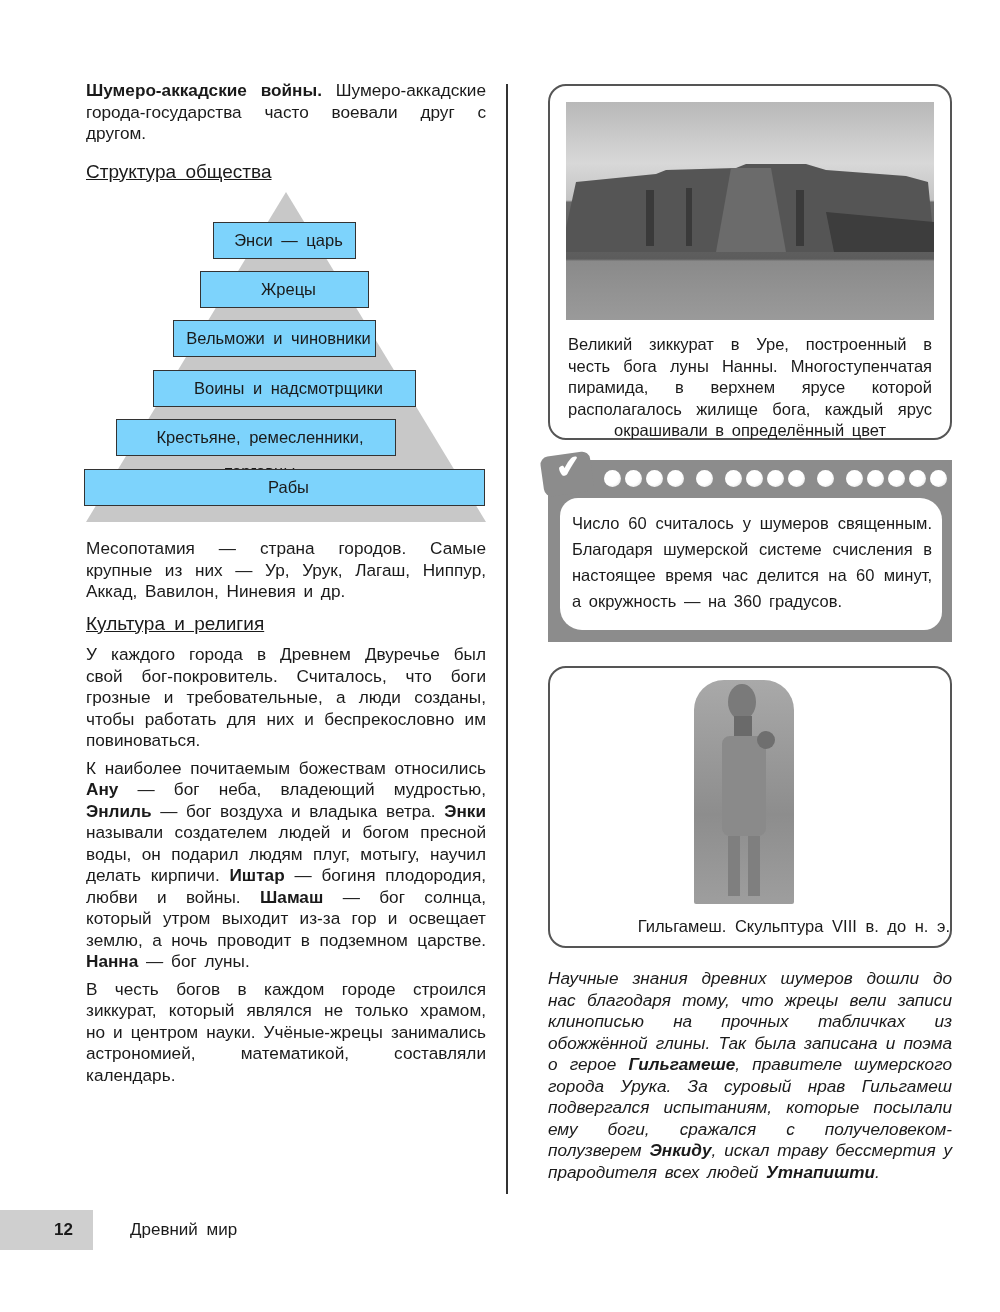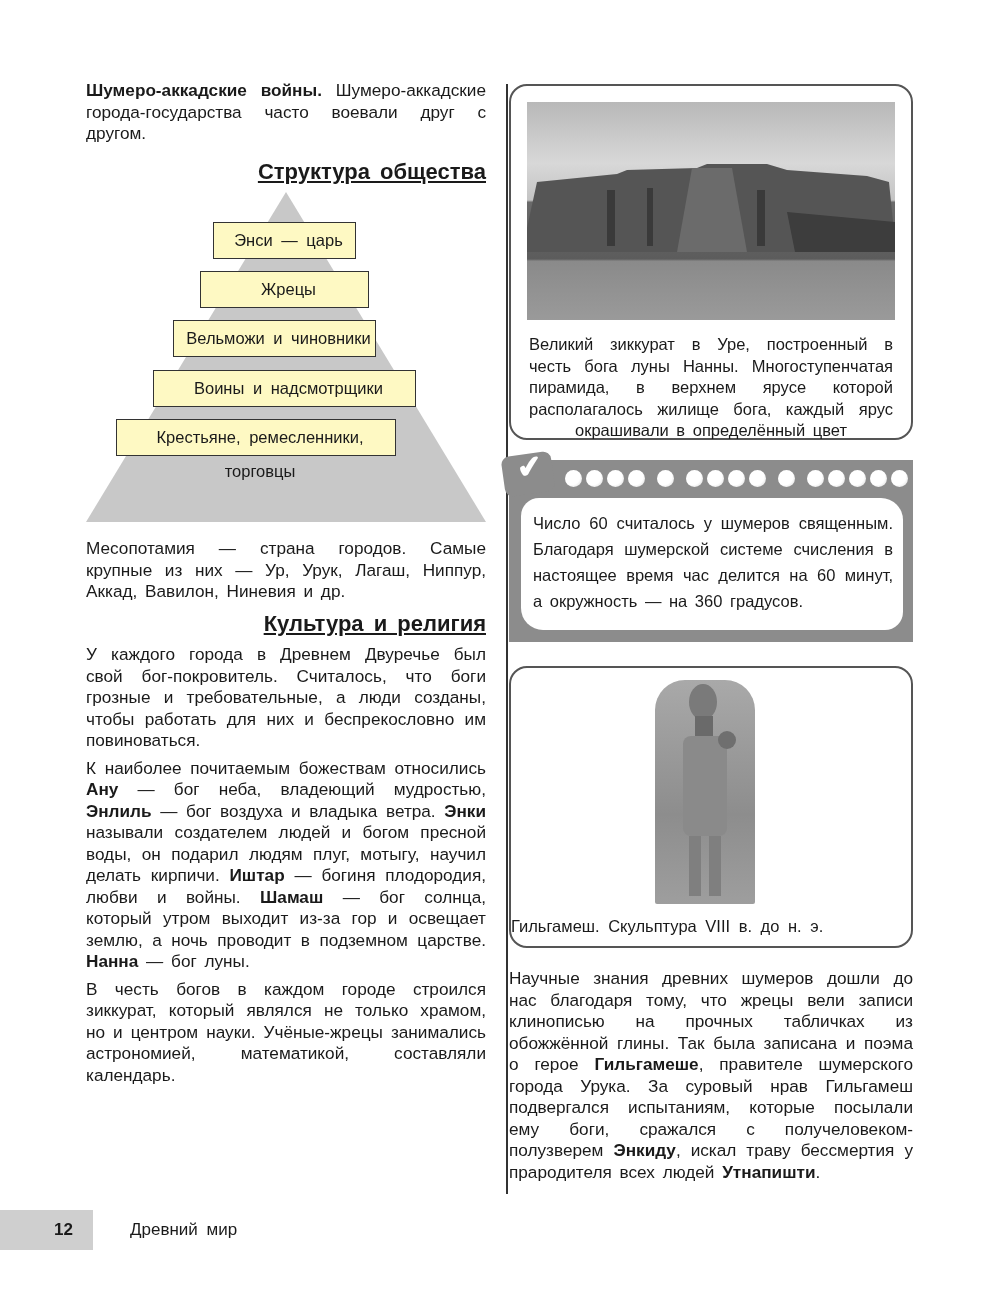--- a/index.html
+++ b/index.html
@@ -1,53 +1,53 @@
 <!DOCTYPE html>
 <html><head>
 <meta charset="utf-8">
 <style>
   * { box-sizing: border-box; margin: 0; padding: 0; }
   html, body { width: 1000px; height: 1312px; background: #ffffff; }
   body { position: relative; font-family: "Liberation Sans", sans-serif; color: #1a1a1a; overflow: hidden; }
 
   .col { position: absolute; top: 80px; font-size: 17.2px; line-height: 21.5px; }
   .col-left { left: 86px; width: 400px; }
-  .col-right { left: 509px; width: 404px; }
+  .col-right { left: 548px; width: 404px; }
 
   .p { text-align: justify; text-align-last: left; word-spacing: 3px; margin-bottom: 6px; }
   .p b { font-weight: bold; }
 
   .divider { position: absolute; left: 506px; top: 84px; width: 1.5px; height: 1110px; background: #333; }
 
-  .heading { text-align: right; font-weight: bold; text-decoration: underline; font-size: 22px; word-spacing: 4px; margin: 16px 0 10px 0; }
+  .heading { text-align: left; font-weight: normal; text-decoration: underline; font-size: 19px; word-spacing: 4px; margin: 16px 0 10px 0; }
 
   
   .pyramid { position: relative; width: 400px; height: 330px; margin-left: 0; }
   .pyramid .tri { position: absolute; left: 0; top: 0; width: 400px; height: 330px; }
-  .tier { position: absolute; background: #fef9c3; border: 1.5px solid #333; text-align: center; font-size: 16.5px; height: 37px; line-height: 34px; word-spacing: 4px; padding-left: 8px; }
+  .tier { position: absolute; background: #7dd3fc; border: 1.5px solid #333; text-align: center; font-size: 16.5px; height: 37px; line-height: 34px; word-spacing: 4px; padding-left: 8px; }
 
   
   .card { border: 2px solid #555; border-radius: 18px; background: #fff; position: relative; }
   .card-photo { height: 356px; padding: 16px 16px 0 16px; }
   .photo { width: 368px; height: 218px; margin: 0 auto; background: linear-gradient(180deg, #b8b8b8 0%, #d8d8d8 28%, #c4c4c4 45%, #6a6a6a 46%, #5c5c5c 72%, #8a8a8a 73%, #9a9a9a 100%); position: relative; overflow: hidden; }
   .caption { font-size: 16.5px; line-height: 21.5px; margin-top: 14px; padding: 0 2px; text-align: justify; text-align-last: center; word-spacing: 3px; }
 
   .fact-box { margin-top: 20px; background: #8c8c8c; height: 182px; position: relative; border-top-left-radius: 10px; }
   .fact-tab { position: absolute; left: -6px; top: -6px; width: 50px; height: 40px; background: #8c8c8c; border-radius: 8px; transform: rotate(-8deg); }
   .check { position: absolute; left: 8px; top: -4px; color: #fff; font-size: 30px; font-weight: bold; transform: rotate(-8deg); }
   .dots { position: absolute; left: 56px; top: 10px; display: flex; gap: 4px; }
   .dot { width: 17px; height: 17px; border-radius: 50%; background: radial-gradient(circle at 40% 40%, #ffffff 55%, #cfcfcf 100%); }
   .dot.gap { margin-left: 8px; }
   .fact-inner { position: absolute; left: 12px; right: 10px; top: 38px; bottom: 12px; background: #fff; border-radius: 18px 22px 18px 22px; padding: 12px 10px 0 12px; font-size: 16.5px; line-height: 26px; text-align: justify; text-align-last: left; word-spacing: 3px; }
 
   .card-statue { margin-top: 24px; height: 282px; }
   .statue { position: absolute; left: 144px; top: 12px; width: 100px; height: 224px; background: linear-gradient(180deg, #a9a9a9, #8d8d8d 60%, #9e9e9e); border-radius: 30px 30px 2px 2px; }
-  .statue-caption { position: absolute; left: 0; right: 0; top: 248px; text-align: left; font-size: 16.5px; word-spacing: 4px; }
+  .statue-caption { position: absolute; left: 0; right: 0; top: 248px; text-align: right; font-size: 16.5px; word-spacing: 4px; }
 
-  .right-text { margin-top: 20px; }
+  .right-text { margin-top: 20px; font-style: italic; }
 
   .footer-num { position: absolute; left: 0; top: 1210px; width: 93px; height: 40px; background: #cfcfcf; font-weight: bold; font-size: 17px; line-height: 40px; text-align: right; padding-right: 20px; }
   .footer-title { position: absolute; left: 130px; top: 1210px; height: 40px; line-height: 40px; font-size: 17px; word-spacing: 4px; }
 </style>
 </head>
 <body>
 
 <div class="divider"></div>
 
 <div class="col col-left">
@@ -57,20 +57,21 @@
 
   <div class="pyramid">
     <svg class="tri" viewBox="0 0 400 330">
       <polygon points="200,0 400,330 0,330" fill="#c8c8c8"></polygon>
     </svg>
     <div class="tier" style="left:127px; top:30px; width:143px;">Энси — царь</div>
     <div class="tier" style="left:114px; top:79px; width:169px;">Жрецы</div>
     <div class="tier" style="left:87px; top:128px; width:203px;">Вельможи и чиновники</div>
     <div class="tier" style="left:67px; top:178px; width:263px;">Воины и надсмотрщики</div>
     <div class="tier" style="left:30px; top:227px; width:280px;">Крестьяне, ремесленники, торговцы</div>
+    <div class="tier" style="left:-2px; top:277px; width:401px;">Рабы</div>
   </div>
 
   <p class="p" style="margin-top:16px;">Месопотамия — страна городов. Самые крупные из них — Ур, Урук, Лагаш, Ниппур, Аккад, Вавилон, Ниневия и др.</p>
 
   <div class="heading" style="margin-top:10px;">Культура и религия</div>
 
   <p class="p">У каждого города в Древнем Двуречье был свой бог-покровитель. Считалось, что боги грозные и требовательные, а люди созданы, чтобы работать для них и беспрекословно им повиноваться.</p>
 
   <p class="p"><span>К наиболее почитаемым божествам относились </span><b>Ану</b><span> — бог неба, владеющий мудростью, </span><b>Энлиль</b><span> — бог воздуха и владыка ветра. </span><b>Энки</b><span> называли создателем людей и богом пресной воды, он подарил людям плуг, мотыгу, научил делать кирпичи. </span><b>Иштар</b><span> — богиня плодородия, любви и войны. </span><b>Шамаш</b><span> — бог солнца, который утром выходит из-за гор и освещает землю, а ночь проводит в подземном царстве. </span><b>Нанна</b><span> — бог луны.</span></p>
 

